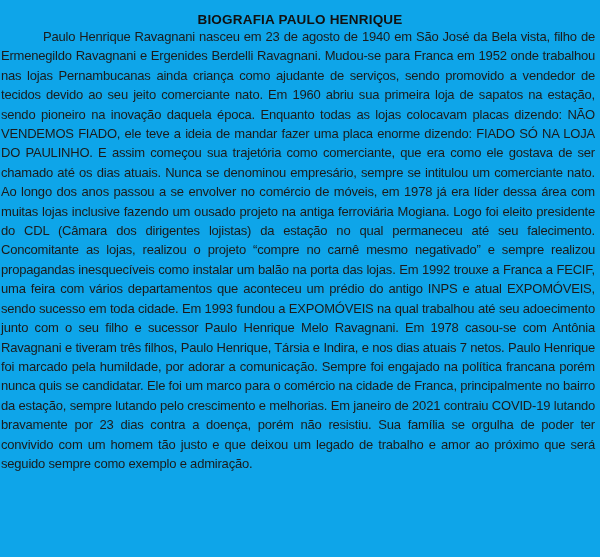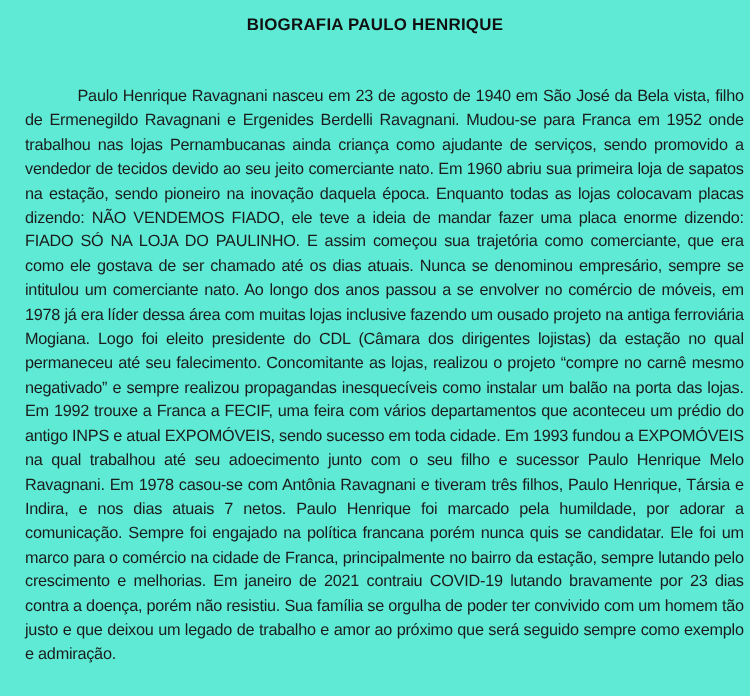--- a/index.html
+++ b/index.html
@@ -5,38 +5,37 @@
   * { margin: 0; padding: 0; box-sizing: border-box; }
 
   html, body {
     background: #ffffff;
   }
 
   .page {
     position: relative;
     width: 600px;
     height: 557px;
-    background: #5eead4;
+    background: #0ea5e9;
     overflow: hidden;
     font-family: "Liberation Sans", sans-serif;
     color: #1a1a1a;
   }
 
   .doc-title {
     margin-top: 12px;
     text-align: center;
     font-size: 13.5px;
     font-weight: 600;
     letter-spacing: 0.2px;
     color: #111111;
   }
 
   .doc-body {
-    margin-top: 40px;
-    padding-left: 20px;
+    padding-left: 1px;
     padding-right: 5px;
   }
 
   .doc-paragraph {
     font-size: 13px;
     line-height: 19.4px;
     letter-spacing: -0.2px;
     text-align: justify;
     text-indent: 42px;
     color: #1b1b1b;

